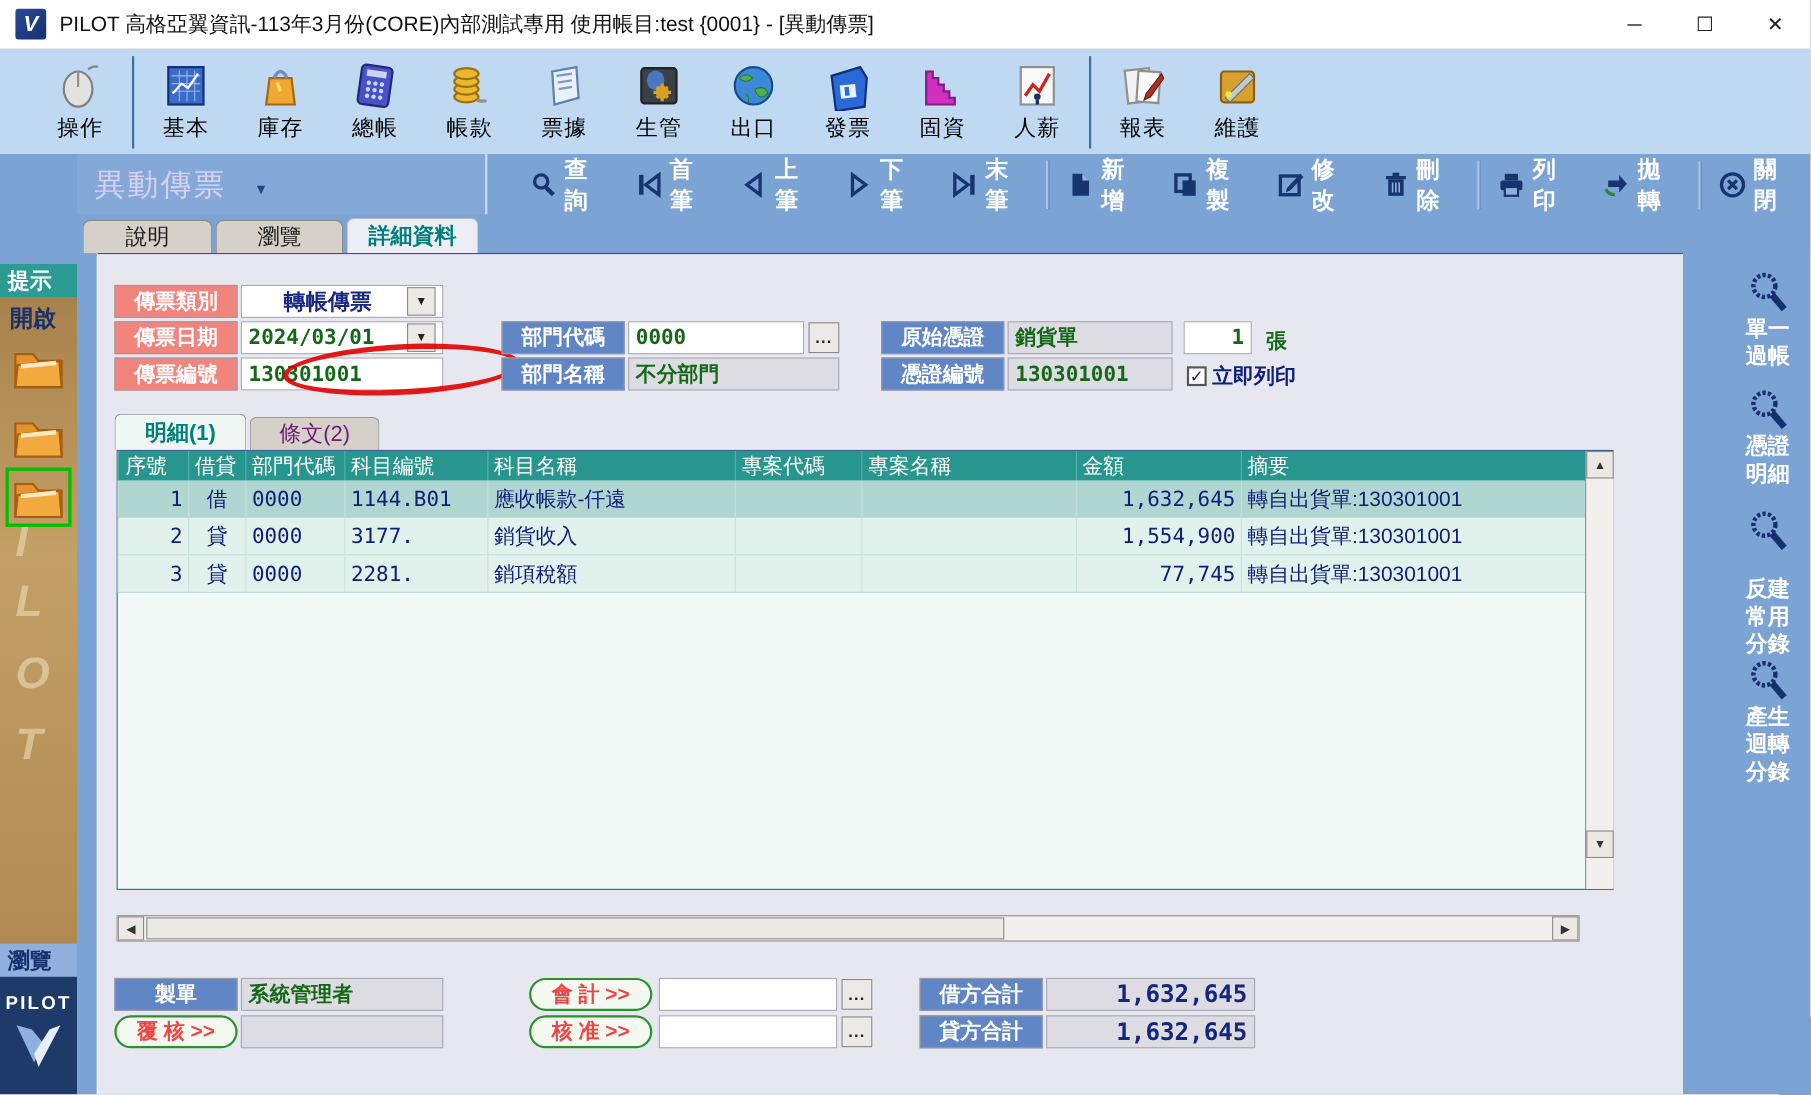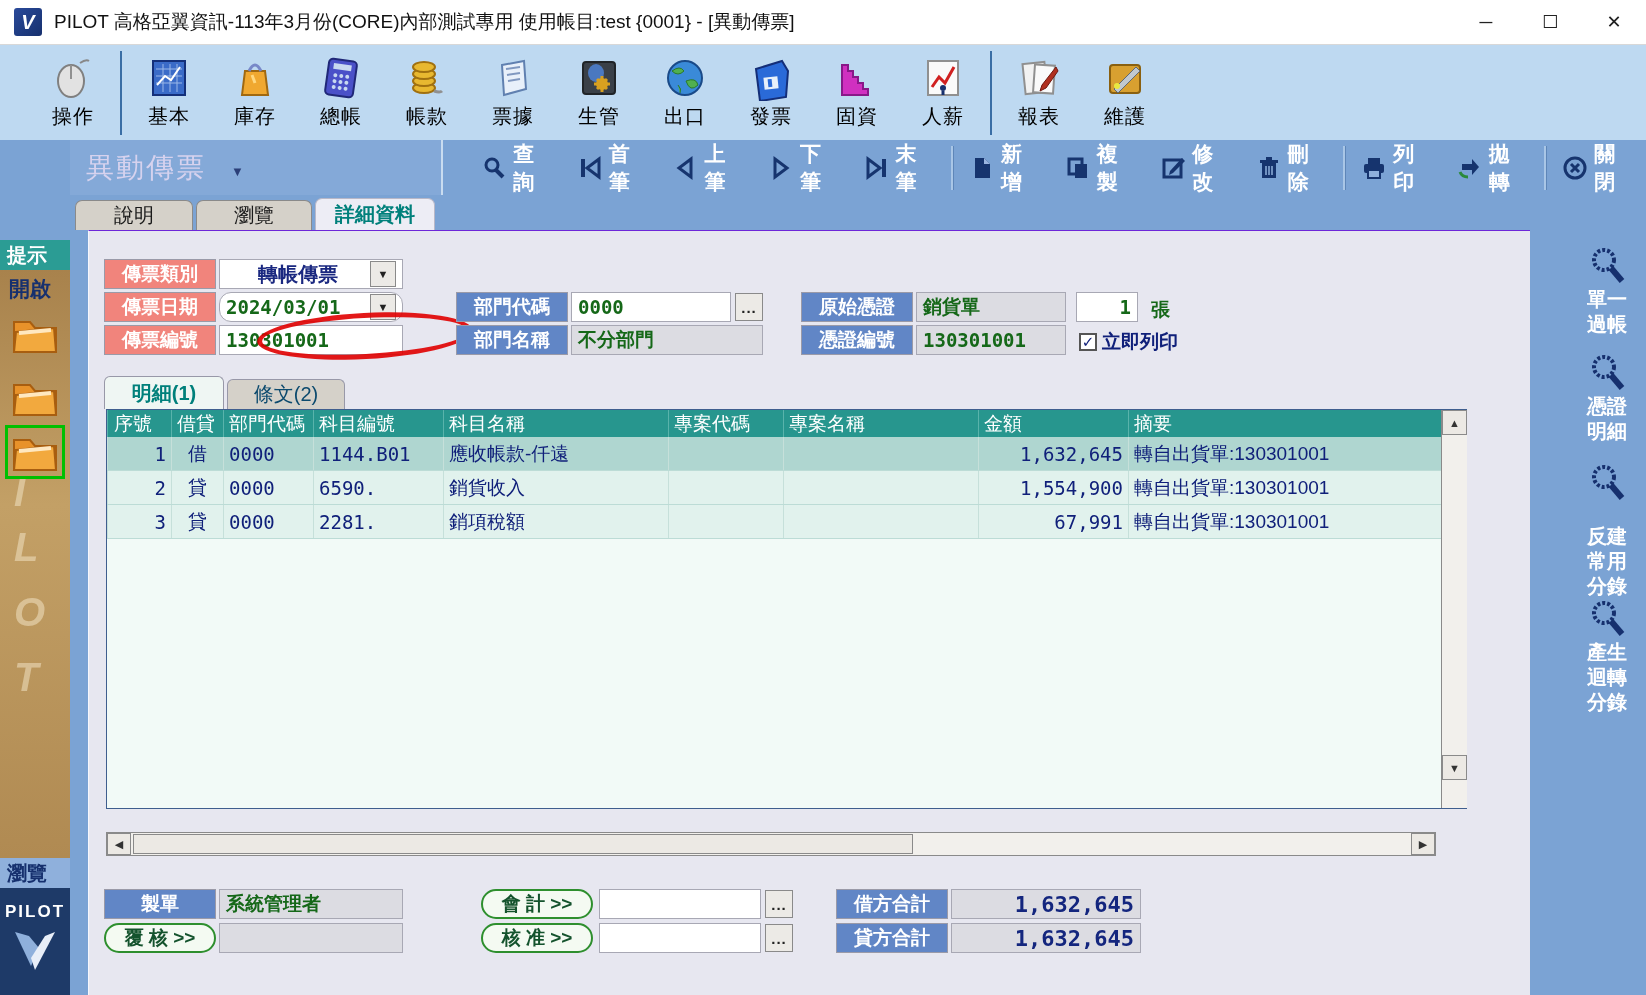--- a/index.html
+++ b/index.html
@@ -64,21 +64,21 @@
   .ntext { color:#1A2880; font-weight:bold; font-size:20px; }
   .dd-btn { width:26px; height:26px; background:#ECEAE6; border:1px solid #8A8A8A; display:flex; align-items:center; justify-content:center; font-size:11px; color:#222; margin-left:auto; }
   .more-btn { width:28px; height:28px; background:#ECEAE6; border:1px solid #8A8A8A; display:flex; align-items:center; justify-content:center; font-size:15px; font-weight:bold; color:#222; letter-spacing:1px; }
   .chk { width:18px; height:18px; background:#fff; border:2px solid #555; color:#10207A; font-size:15px; font-weight:bold; display:flex; align-items:center; justify-content:center; }
 
   .annot { left:168px; top:82px; width:216px; height:46px; border:5px solid #E00000; border-radius:50%; transform:rotate(-3deg); opacity:.9; }
 
   
   .stab { position:absolute; top:145px; height:33px; display:flex; align-items:center; justify-content:center; font-size:20px; border:1px solid #9898A8; border-bottom:none; border-radius:6px 6px 0 0; }
   .stab.active { background:#EFF6F3; color:#00807B; font-weight:bold; }
-  .stab.inactive { background:#D5D1C9; color:#0c4a6e; top:148px; height:30px; }
+  .stab.inactive { background:#D5D1C9; color:#701a75; top:148px; height:30px; }
 
   
   .grid { left:17px; top:178px; width:1361px; height:400px; background:#F2FAF7; border:1px solid #3F5E8E; }
   .g-head { display:flex; height:27px; background:#27968E; color:#FFF; font-size:19px; }
   .g-head > div { display:flex; align-items:center; padding:0 5px; border-left:1px solid #59B3AB; overflow:hidden; white-space:nowrap; }
   .g-row { display:flex; height:34px; font-size:19px; color:#10207A; border-bottom:1px solid #BCDCD6; }
   .g-row.sel { background:#AFD6D0; }
   .g-row.alt { background:#E1F2ED; }
   .g-row > div { display:flex; align-items:center; padding:0 5px; border-left:1px solid #C6E0DA; overflow:hidden; white-space:nowrap; }
   .c0{width:64px; justify-content:flex-end; padding-right:14px;} .c1{width:52px; justify-content:center;}
@@ -86,21 +86,21 @@
   .c7{width:150px; justify-content:flex-end;} .c8{width:314px;}
   .g-mono { font-family:"DejaVu Sans Mono",monospace; }
 
   
   .sb-btn { background:#ECE9E4; border:1px solid #8A8A8A; color:#333; display:flex; align-items:center; justify-content:center; font-size:11px; }
   .vsb { left:1352px; top:0; width:26px; height:398px; background:#F2F0EC; border-left:1px solid #8A8A8A; }
   .hsb { left:17px; top:601px; width:1330px; height:24px; background:#F2F0EC; border:1px solid #8A8A8A; }
   .hsb-thumb { position:absolute; left:26px; top:1px; width:780px; height:20px; background:#ECE9E4; border:1px solid #8A8A8A; }
 
   
-  .pill { height:30px; border:2px solid #2E8F2E; border-radius:15px; background:#F4FAF2; color:#14532d; font-weight:bold; font-size:19px; display:flex; align-items:center; justify-content:center; }
+  .pill { height:30px; border:2px solid #2E8F2E; border-radius:15px; background:#F4FAF2; color:#ef4444; font-weight:bold; font-size:19px; display:flex; align-items:center; justify-content:center; }
   .total-val { justify-content:flex-end; color:#14267E; font-weight:bold; font-size:22px; font-family:"DejaVu Sans Mono",monospace; }
 
   svg { display:block; }
 </style>
 </head>
 <body>
 
 <div class="app">
 
   <div class="abs titlebar">
@@ -429,21 +429,21 @@
 
   <div class="abs panel">
 
     <div class="abs lbl red" style="left:15px; top:28px; width:112px;">傳票類別</div>
     <div class="abs field" style="left:130px; top:28px; width:184px;">
       <span class="ntext" style="margin-left:auto">轉帳傳票</span>
       <span class="dd-btn">▼</span>
     </div>
 
     <div class="abs lbl red" style="left:15px; top:61px; width:112px;">傳票日期</div>
-    <div class="abs field" style="left:130px; top:61px; width:184px;border-radius:12px;">
+    <div class="abs field" style="left:130px; top:61px; width:184px;">
       <span class="gtext">2024/03/01</span>
       <span class="dd-btn">▼</span>
     </div>
 
     <div class="abs lbl red" style="left:15px; top:94px; width:112px;">傳票編號</div>
     <div class="abs field" style="left:130px; top:94px; width:184px;">
       <span class="gtext">130301001</span>
     </div>
     <div class="abs annot"></div>
 
@@ -497,36 +497,36 @@
         <div class="c4">應收帳款-仟遠</div>
         <div class="c5"></div>
         <div class="c6"></div>
         <div class="c7 g-mono">1,632,645</div>
         <div class="c8">轉自出貨單:130301001</div>
       </div>
       <div class="g-row alt">
         <div class="c0 g-mono">2</div>
         <div class="c1">貸</div>
         <div class="c2 g-mono">0000</div>
-        <div class="c3 g-mono">6590.</div>
+        <div class="c3 g-mono">3177.</div>
         <div class="c4">銷貨收入</div>
         <div class="c5"></div>
         <div class="c6"></div>
         <div class="c7 g-mono">1,554,900</div>
         <div class="c8">轉自出貨單:130301001</div>
       </div>
       <div class="g-row alt">
         <div class="c0 g-mono">3</div>
         <div class="c1">貸</div>
         <div class="c2 g-mono">0000</div>
         <div class="c3 g-mono">2281.</div>
         <div class="c4">銷項稅額</div>
         <div class="c5"></div>
         <div class="c6"></div>
-        <div class="c7 g-mono">67,991</div>
+        <div class="c7 g-mono">77,745</div>
         <div class="c8">轉自出貨單:130301001</div>
       </div>
     </div>
 
     <div class="abs vsb" style="left:1352px; top:179px;">
       <div class="sb-btn" style="position:absolute; left:0; top:0; width:25px; height:25px;">▲</div>
       <div class="sb-btn" style="position:absolute; left:0; bottom:28px; width:25px; height:25px;">▼</div>
     </div>
 
     <div class="abs hsb">

